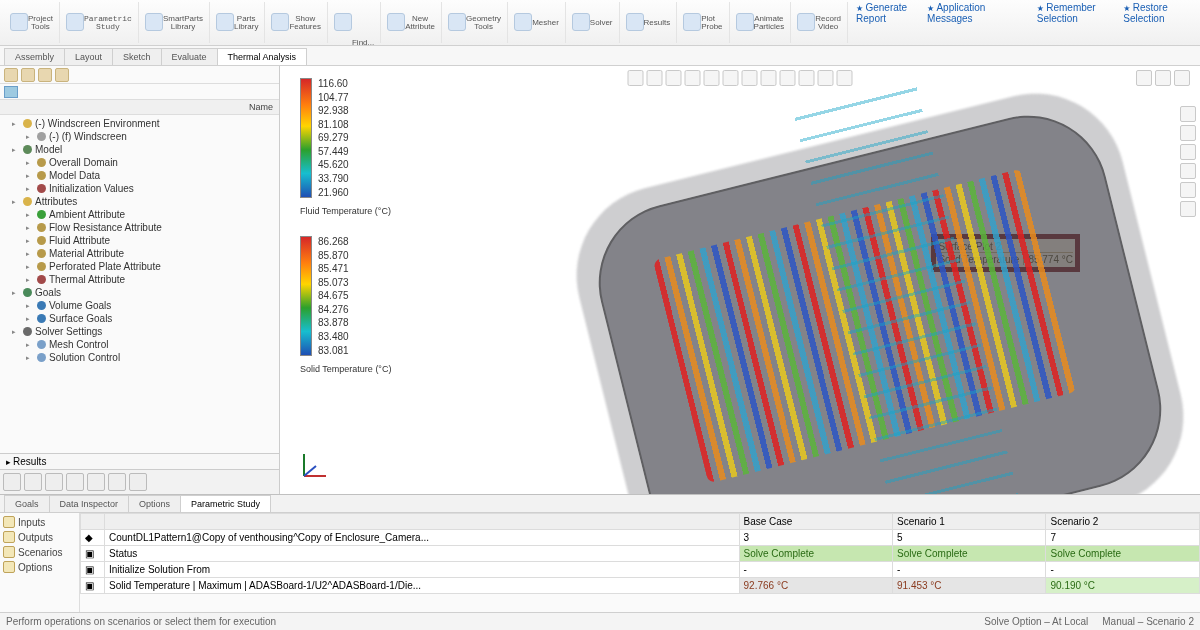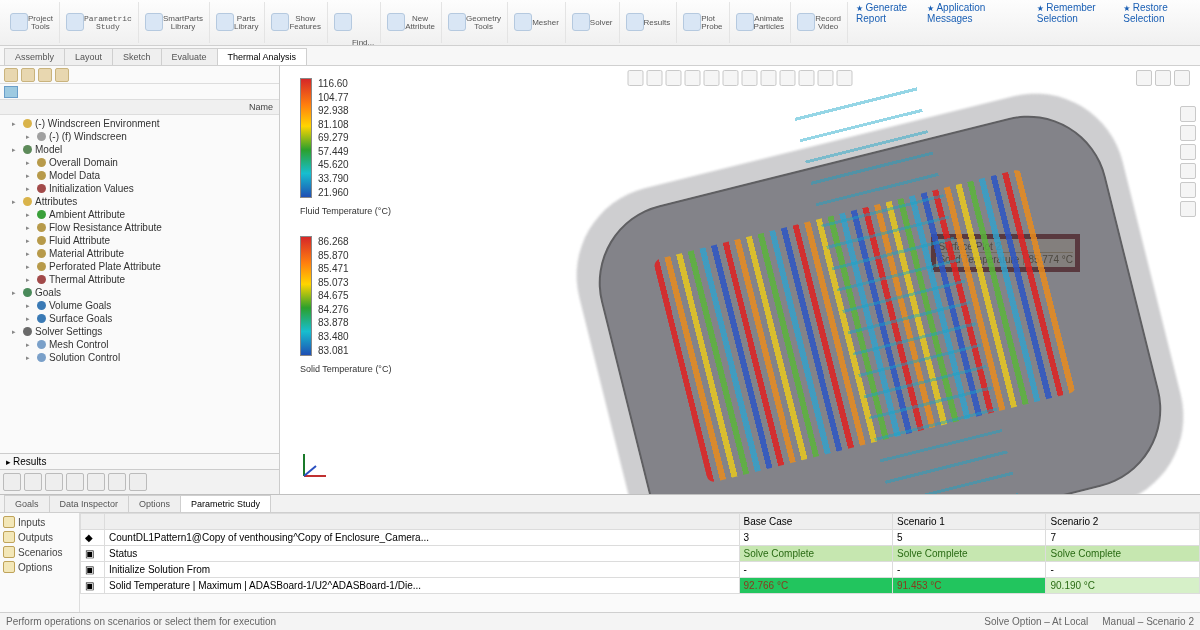--- a/index.html
+++ b/index.html
@@ -70,21 +70,21 @@
   .btabs .tab{font-size:9px;}
   .bcontent{flex:1;display:flex;min-height:0;}
   .bside{width:80px;border-right:1px solid #ddd;padding:3px;display:flex;flex-direction:column;gap:3px;font-size:9px;color:#444;}
   .bside div{cursor:pointer;display:flex;gap:3px;align-items:center;}
   .bside .si{width:12px;height:12px;border:1px solid #bfa35a;background:#f3e7b8;border-radius:2px;}
   .btable-wrap{flex:1;overflow:auto;position:relative;}
   .btbl{width:100%;border-collapse:collapse;font-size:9px;}
   .btbl th,.btbl td{border:1px solid #dcdcdc;padding:2px 4px;text-align:left;background:#fff;}
   .btbl th{background:#efefef;font-weight:500;}
   .btbl td.status{background:#c6e7b0;color:#2a6b14;}
-  .btbl td.temp{background:#22c55e;color:#8a3a1e;}
+  .btbl td.temp{background:#e5e5e5;color:#8a3a1e;}
   .btbl td.temp.best{background:#d6f0c8;color:#2a6b14;}
   .row-icons{width:24px;text-align:center;}
   .status-bar{height:18px;border-top:1px solid #cfcfcf;background:#f4f4f4;display:flex;align-items:center;padding:0 6px;font-size:9px;color:#666;justify-content:space-between;}
   .status-right{display:flex;gap:14px;}
 </style>
 </head>
 <body>
 
 <div class="ribbon">
   <div id="ribbon-btns" style="display:flex;">

